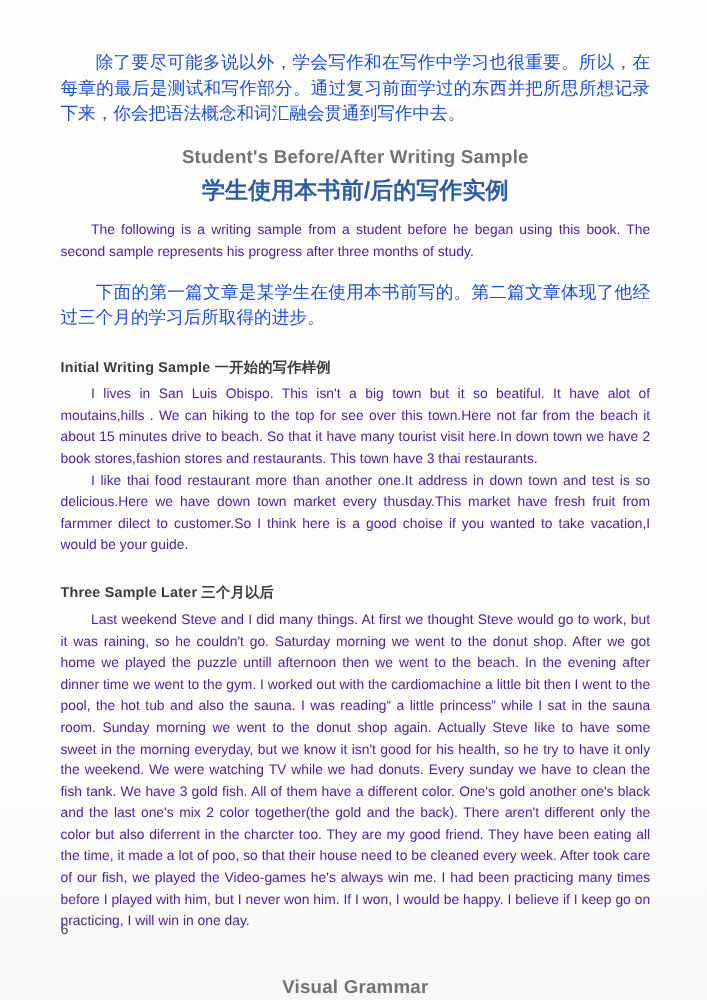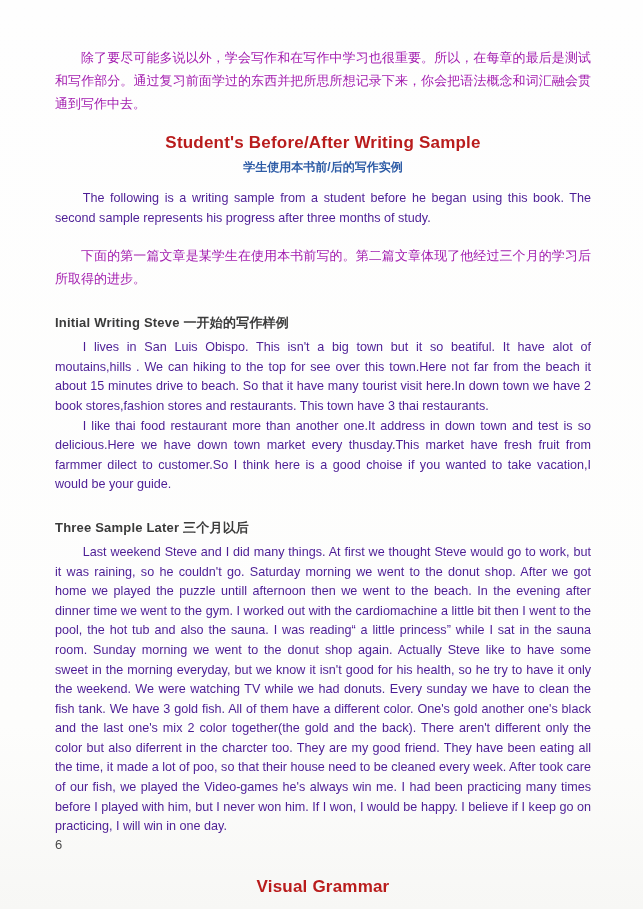--- a/index.html
+++ b/index.html
@@ -16,47 +16,47 @@
     overflow: hidden;
   }
   .page {
     box-sizing: border-box;
     padding: 46px 52px 0 55px;
   }
   p { margin: 0; }
 
   
   .p-cn {
-    font-size: 13px;
+    font-size: 16px;
     line-height: 23px;
     text-align: justify;
     text-indent: 2em;
-    color: #a21caf;
+    color: #1d4ed8;
   }
   
   .p-en {
     font-size: 12.6px;
     line-height: 19.6px;
     text-align: justify;
     text-indent: 2.2em;
     color: #4c1d95;
   }
 
   .title-en {
     margin: 18px 0 0 0;
     text-align: center;
     font-size: 17px;
     font-weight: bold;
     letter-spacing: 0.2px;
-    color: #b91c1c;
+    color: #737373;
   }
   .title-cn {
     margin: 6px 0 0 0;
     text-align: center;
-    font-size: 12px;
+    font-size: 21px;
     font-weight: bold;
     color: #2e5ca6;
   }
 
   .lead-en { margin-top: 13px; }
   .lead-cn { margin-top: 16px; }
 
   .subheading {
     margin: 24px 0 0 0;
     font-size: 13px;
@@ -82,21 +82,21 @@
 <div class="page">
 
   <p class="p-cn">除了要尽可能多说以外，学会写作和在写作中学习也很重要。所以，在每章的最后是测试和写作部分。通过复习前面学过的东西并把所思所想记录下来，你会把语法概念和词汇融会贯通到写作中去。</p>
 
   <h1 class="title-en">Student's Before/After Writing Sample</h1>
   <h2 class="title-cn">学生使用本书前/后的写作实例</h2>
 
   <p class="p-en lead-en">The following is a writing sample from a student before he began using this book. The second sample represents his progress after three months of study.</p>
   <p class="p-cn lead-cn">下面的第一篇文章是某学生在使用本书前写的。第二篇文章体现了他经过三个月的学习后所取得的进步。</p>
 
-  <h3 class="subheading">Initial Writing Steve 一开始的写作样例</h3>
+  <h3 class="subheading">Initial Writing Sample 一开始的写作样例</h3>
   <p class="p-en sub-para">I lives in San Luis Obispo. This isn't a big town but it so beatiful. It have alot of moutains,hills . We can hiking to the top for see over this town.Here not far from the beach it about 15 minutes drive to beach. So that it have many tourist visit here.In down town we have 2 book stores,fashion stores and restaurants. This town have 3 thai restaurants.</p>
   <p class="p-en">I like thai food restaurant more than another one.It address in down town and test is so delicious.Here we have down town market every thusday.This market have fresh fruit from farmmer dilect to customer.So I think here is a good choise if you wanted to take vacation,I would be your guide.</p>
 
   <h3 class="subheading">Three Sample Later 三个月以后</h3>
   <p class="p-en sub-para">Last weekend Steve and I did many things. At first we thought Steve would go to work, but it was raining, so he couldn't go. Saturday morning we went to the donut shop. After we got home we played the puzzle untill afternoon then we went to the beach. In the evening after dinner time we went to the gym. I worked out with the cardiomachine a little bit then I went to the pool, the hot tub and also the sauna. I was reading“ a little princess” while I sat in the sauna room. Sunday morning we went to the donut shop again. Actually Steve like to have some sweet in the morning everyday, but we know it isn't good for his health, so he try to have it only the weekend. We were watching TV while we had donuts. Every sunday we have to clean the fish tank. We have 3 gold fish. All of them have a different color. One's gold another one's black and the last one's mix 2 color together(the gold and the back). There aren't different only the color but also diferrent in the charcter too. They are my good friend. They have been eating all the time, it made a lot of poo, so that their house need to be cleaned every week. After took care of our fish, we played the Video-games he's always win me. I had been practicing many times before I played with him, but I never won him. If I won, I would be happy. I believe if I keep go on practicing, I will win in one day.</p>
 
   <h1 class="title-en vg-title">Visual Grammar</h1>
 
 </div>
 

